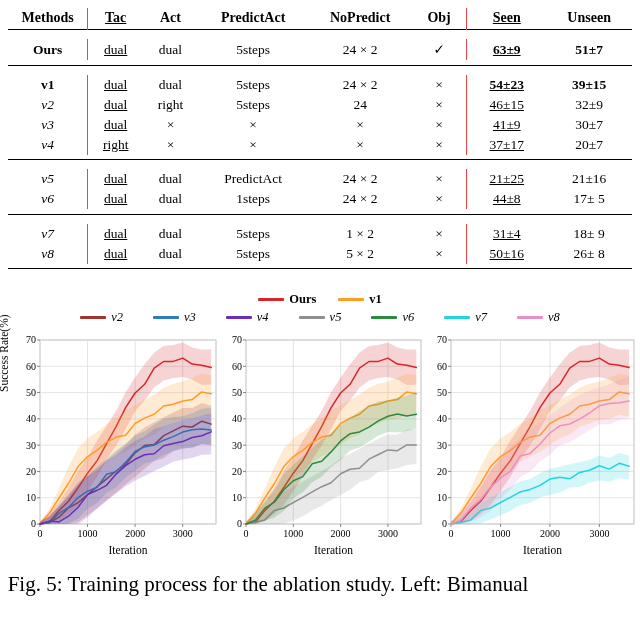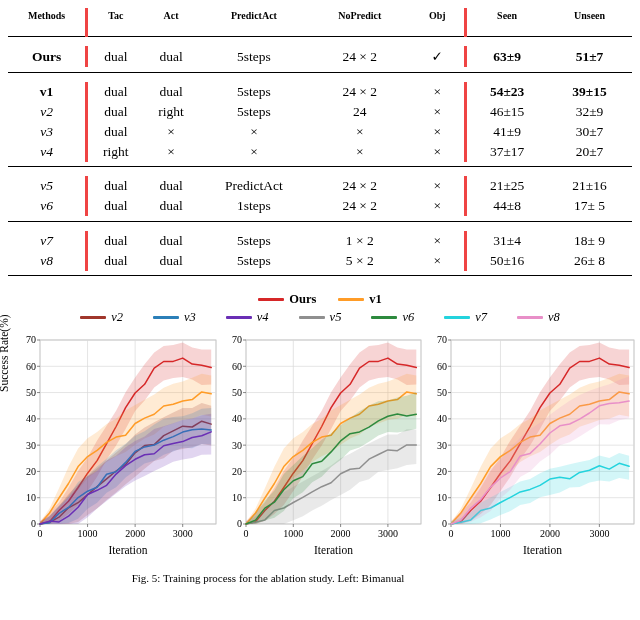--- a/index.html
+++ b/index.html
@@ -9,24 +9,24 @@
     font-family:"Liberation Serif", serif;
     color:#000;
     overflow:hidden;
   }
   .page{position:relative;width:640px;height:620px;}
 
   
   .table-wrap{position:absolute;left:8px;top:8px;width:624px;}
   table.abl{border-collapse:collapse;width:624px;font-size:13.5px;}
   table.abl td,table.abl th{padding:2px 4px;text-align:center;white-space:nowrap;}
-  table.abl th{font-weight:bold;font-size:10px;padding-bottom:15px;}
+  table.abl th{font-weight:bold;font-size:14px;padding-bottom:3px;}
   .hrule td{border-top:1px solid #000;height:0;padding:0;font-size:0;line-height:0;}
   .thickrule td{border-top:1.4px solid #000;height:0;padding:0;font-size:0;line-height:0;}
-  .sep-l{border-left:3px solid #ef4444;}
+  .sep-l{border-left:1px solid #ef4444;text-decoration:underline;}
   .name{font-weight:bold;}
   .nameit{font-style:italic;}
   .b{font-weight:bold;}
   .gap{height:5px;}
   .gap td{padding:0;font-size:0;line-height:0;}
 
   
   .legend{position:absolute;left:0;top:292px;width:640px;}
   .legend-row{display:flex;justify-content:center;align-items:center;gap:22px;font-size:12.5px;}
   .legend-row.r2{margin-top:3px;gap:30px;}
@@ -40,21 +40,21 @@
   .figs{position:absolute;left:0;top:332px;width:640px;height:232px;display:flex;}
   .fig{position:relative;height:232px;}
   .fig svg{display:block;}
   .ylabel{
     position:absolute;left:-2px;top:60px;
     transform:rotate(-90deg);transform-origin:left top;
     font-size:11.5px;white-space:nowrap;
   }
   .caption{
     position:absolute;left:0;top:572px;width:536px;text-align:center;
-    font-size:11px;
+    font-size:21px;
   }
   .axis-txt{font-size:10px;font-family:"Liberation Serif",serif;}
   .xlab{font-size:11.5px;font-family:"Liberation Serif",serif;}
 </style>
 </head>
 <body>
 
 <div class="page">
 
   <div class="table-wrap">

